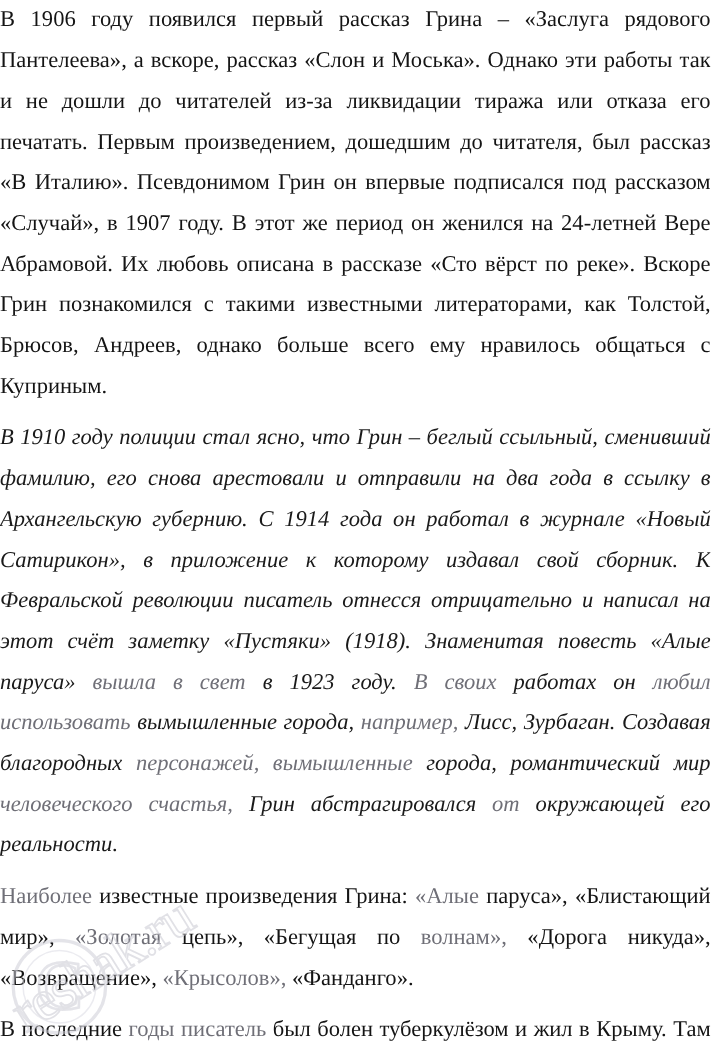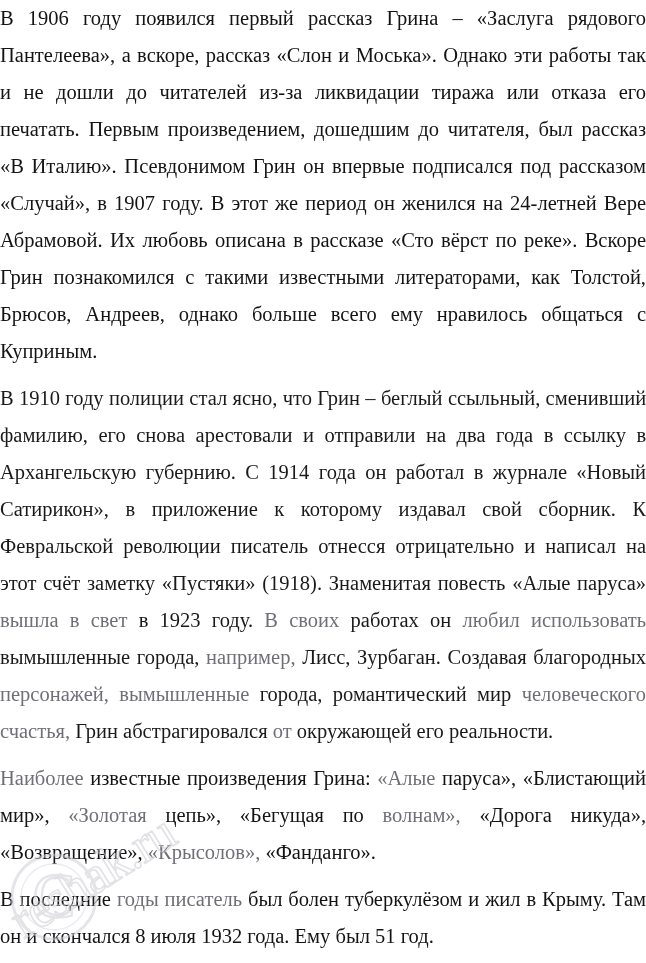--- a/index.html
+++ b/index.html
@@ -61,20 +61,21 @@
     color: #141414;
   }
   .para:last-child { margin-bottom: 12px; }
 
   
   #para-1 { margin-top: 0px; }
 
   
   #para-2 {
     color: #1a1a1a;
+    font-style: italic;
   }
 </style>
 </head>
 <body>
 
 <div id="page">
 
   <div id="watermark">
     <svg width="210" height="165" viewBox="0 0 210 165" aria-hidden="true">
       <g>

